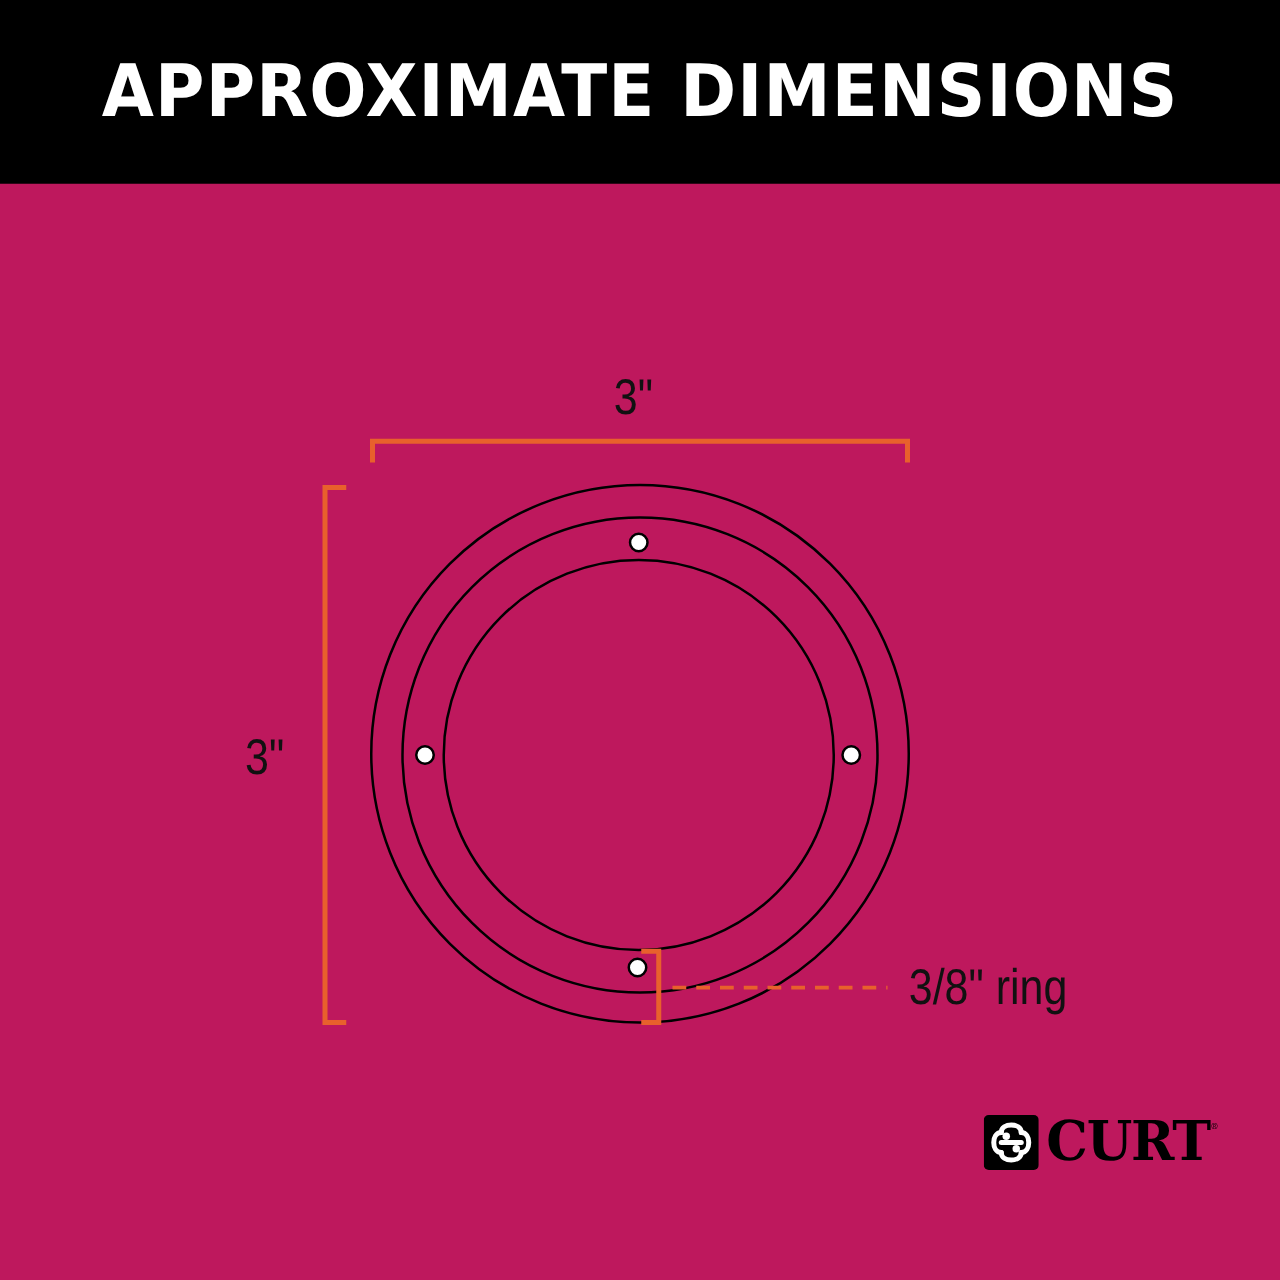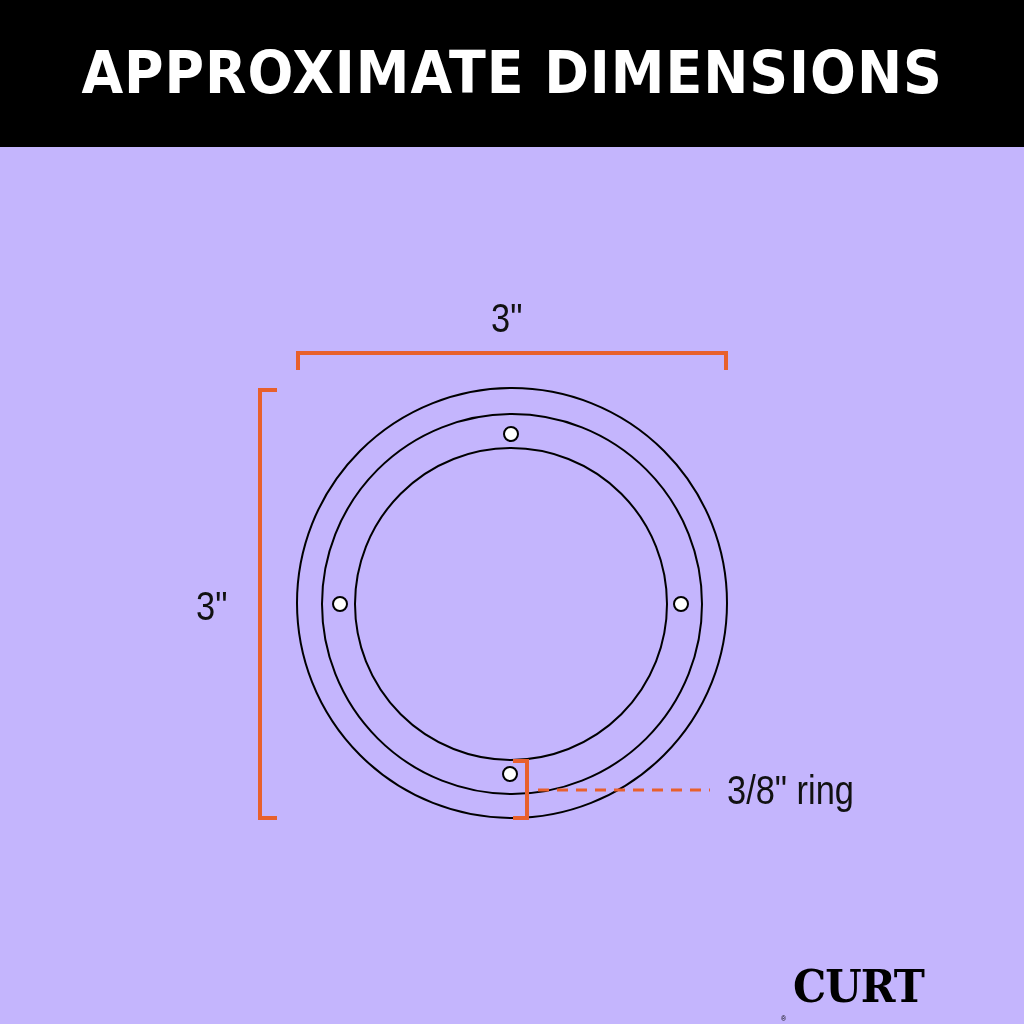--- a/index.html
+++ b/index.html
@@ -7,21 +7,21 @@
       padding: 0;
       width: 1024px;
       height: 1024px;
       background: #ffffff;
       overflow: hidden;
     }
     .canvas {
       position: relative;
       width: 1024px;
       height: 1024px;
-      background: #c4b5fd;
+      background: #be185d;
     }
     .header {
       position: absolute;
       left: 0;
       top: 0;
       width: 1024px;
       height: 147px;
       background: #000000;
       display: flex;
       align-items: center;
@@ -63,25 +63,24 @@
       font-size: 40px;
     }
     .dim-ring {
       left: 727px;
       top: 768px;
       font-size: 40px;
     }
     .logo {
       position: absolute;
       left: 787px;
-      top: 965px;
+      top: 892px;
       height: 44px;
       display: flex;
       align-items: center;
-      flex-direction: column;
     }
     .logo-mark {
       width: 44px;
       height: 44px;
     }
     .logo-text {
       font-family: "DejaVu Serif", serif;
       font-weight: bold;
       font-size: 44px;
       color: #000000;

